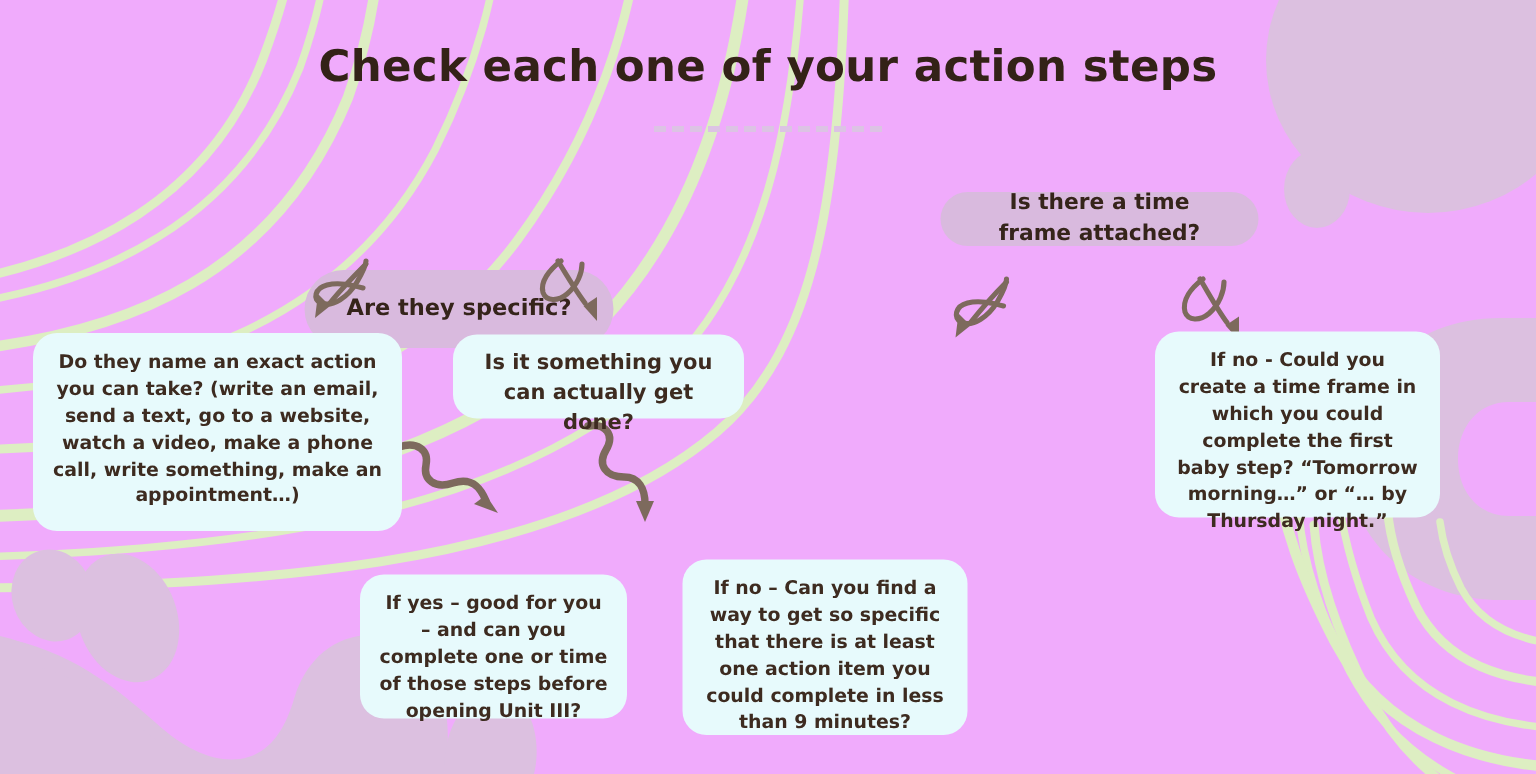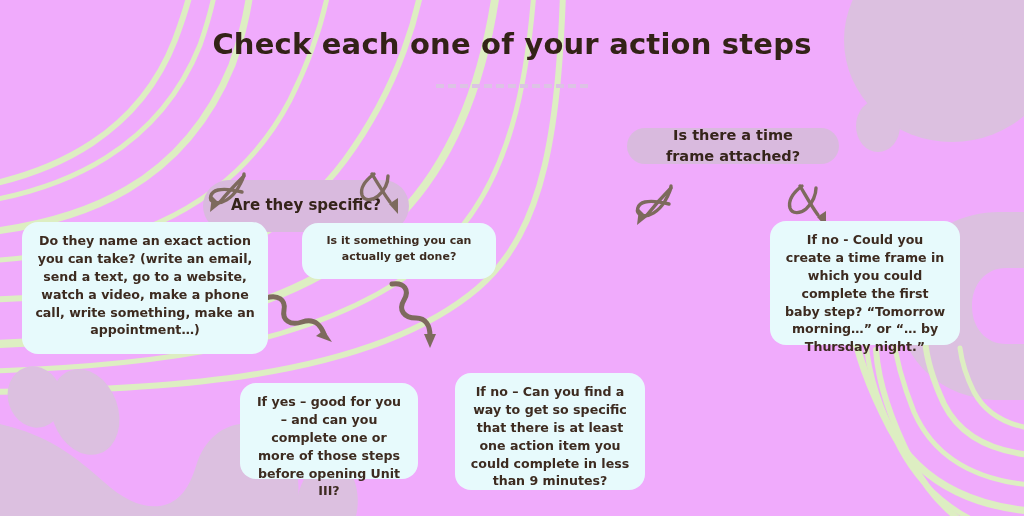--- a/index.html
+++ b/index.html
@@ -66,21 +66,21 @@
     color: #3d2b20;
     font-weight: 700;
     text-align: center;
     display: flex;
     align-items: flex-start;
     justify-content: center;
     padding: 10px 12px;
     line-height: 1.42;
   }
   #box-exact-action  { left: 22px;  top: 222px; width: 246px; height: 132px; font-size: 12.6px; }
-  #box-actually-done { left: 302px; top: 223px; width: 194px; height: 56px;  font-size: 11px; }
+  #box-actually-done { left: 302px; top: 223px; width: 194px; height: 56px;  font-size: 14px; }
   #box-yes-good      { left: 560px; top: 228px; width: 194px; height: 42px;  font-size: 12.6px; }
   #box-if-no-time    { left: 770px; top: 221px; width: 190px; height: 124px; font-size: 12.6px; }
   #box-yes-complete  { left: 240px; top: 383px; width: 178px; height: 96px;  font-size: 12.6px; }
   #box-if-no-specific{ left: 455px; top: 373px; width: 190px; height: 117px; font-size: 12.6px; }
 
   .box-text { display: block; white-space: pre-line; }
 
   
   .arrow { position: absolute; pointer-events: none; }
 
@@ -215,21 +215,21 @@
   <div class="box" id="box-actually-done">
     <span class="box-text">Is it something you can actually get done?</span>
   </div>
 
 
   <div class="box" id="box-if-no-time">
     <span class="box-text">If no - Could you create a time frame in which you could complete the first baby step? “Tomorrow morning…” or “… by Thursday night.”</span>
   </div>
 
   <div class="box" id="box-yes-complete">
-    <span class="box-text">If yes – good for you – and can you complete one or more of those steps before opening Unit III?</span>
+    <span class="box-text">If yes – good for you – and can you complete one or time of those steps before opening Unit III?</span>
   </div>
 
   <div class="box" id="box-if-no-specific">
     <span class="box-text">If no – Can you find a way to get so specific that there is at least one action item you could complete in less than 9 minutes?</span>
   </div>
 
 
 </div>
 
 </body></html>

